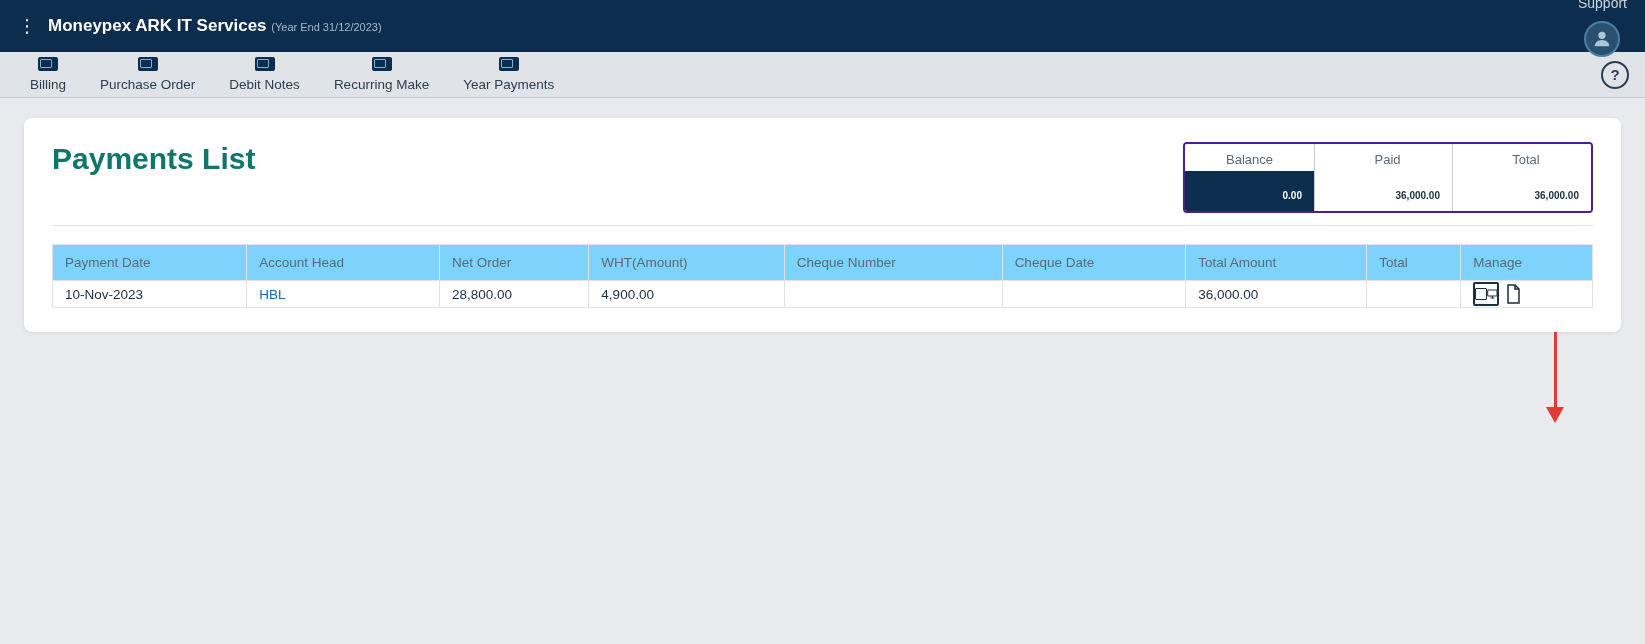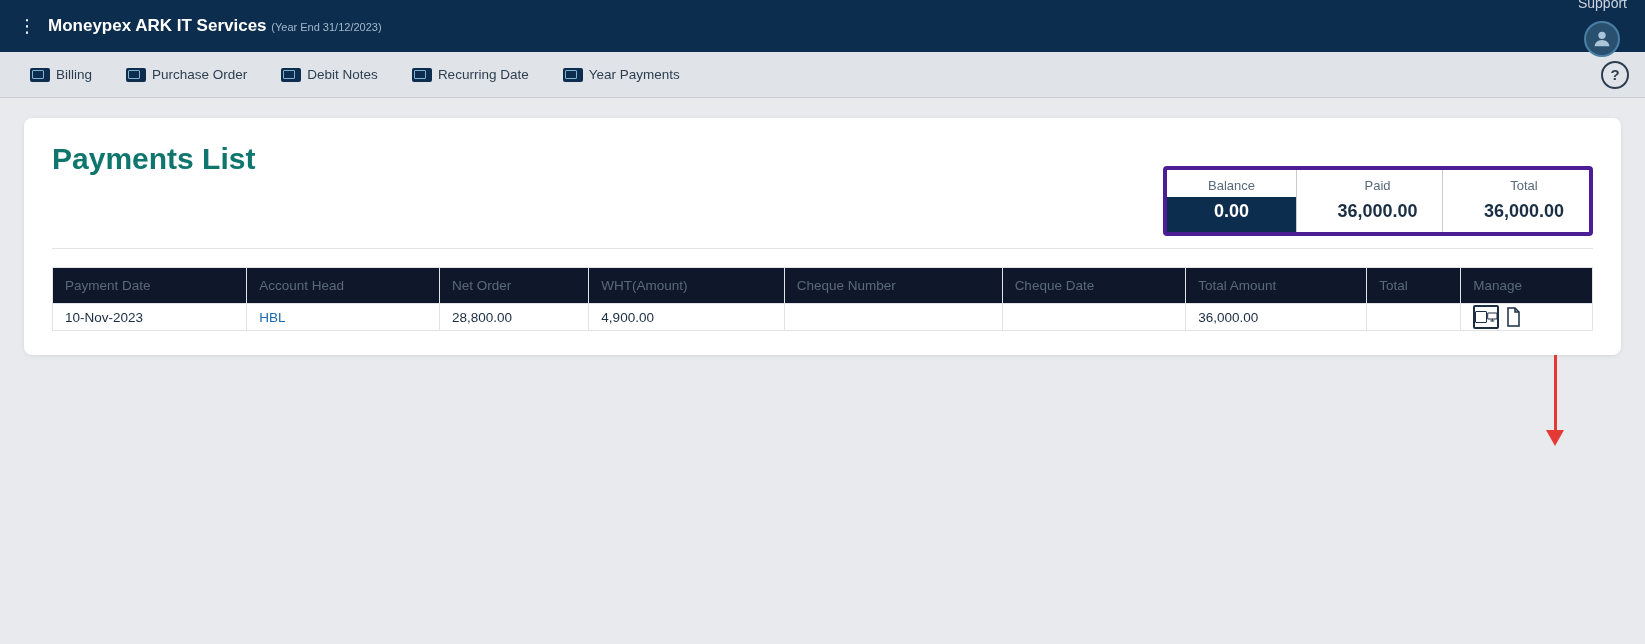--- a/index.html
+++ b/index.html
@@ -39,20 +39,21 @@
       border-bottom: 1px solid #c8ccd2;
     }
     .nav-item {
       display: flex; align-items: center; gap: 6px;
       padding: 6px 14px;
       font-size: 13.5px;
       color: #2c3e50;
       cursor: pointer;
       border-radius: 3px;
       white-space: nowrap;
+      flex-direction: column;
     }
     .nav-icon {
       display: inline-block;
       width: 20px; height: 14px;
       background: #0d2d4e;
       border-radius: 2px;
       position: relative;
     }
     .nav-icon::before {
       content: '';
@@ -92,42 +93,42 @@
       justify-content: space-between;
       margin-bottom: 8px;
     }
     .payments-title {
       font-size: 30px;
       font-weight: 600;
       color: #0f766e;
     }
     .summary-boxes {
       display: flex;
-      gap: 16px;
-      border: 4px solid #4c1d95;
+      gap: 8px;
+      border: 2px solid #4c1d95;
       border-radius: 4px;
       overflow: hidden;
-      margin-top: 24px;
     }
     .summary-box {
       width: 130px;
       text-align: center;
       border-right: 1px solid #c8ccd2;
     }
     .summary-box:last-child { border-right: none; }
     .summary-box-label {
       padding: 8px 12px 4px;
       font-size: 13px;
       color: #5a6a7a;
       background: #fff;
     }
     .summary-box-value {
-      padding: 4px 12px 10px;
-      font-size: 18px;
+      padding: 19px 12px 10px;
+      font-size: 10px;
       font-weight: 600;
+      text-align: right;
     }
     .summary-box-value.dark {
       background: #0d2d4e;
       color: white;
     }
     .summary-box-value.light {
       background: white;
       color: #1a2e44;
     }
 
@@ -143,21 +144,21 @@
       width: 100%;
       border-collapse: collapse;
       font-size: 13.5px;
     }
     .payments-table th {
       text-align: left;
       padding: 10px 12px;
       color: #5a6a7a;
       font-weight: 500;
       border: 1px solid #e0e3e8;
-      background: #0f172a;
+      background: #7dd3fc;
     }
     .payments-table td {
       padding: 1px 12px;
       border: 1px solid #e0e3e8;
       color: #1a2e44;
       vertical-align: middle;
     }
     .td-link { color: #1a6aad; cursor: pointer; }
 
     
@@ -218,21 +219,21 @@
   <div class="nav-item">
     <span class="nav-icon"></span>
     <span>Purchase Order</span>
   </div>
   <div class="nav-item">
     <span class="nav-icon"></span>
     <span>Debit Notes</span>
   </div>
   <div class="nav-item">
     <span class="nav-icon"></span>
-    <span>Recurring Date</span>
+    <span>Recurring Make</span>
   </div>
   <div class="nav-item">
     <span class="nav-icon"></span>
     <span>Year Payments</span>
   </div>
   <div class="help-icon">?</div>
 </div>
 
 <div class="main-content">
   <div class="card">

